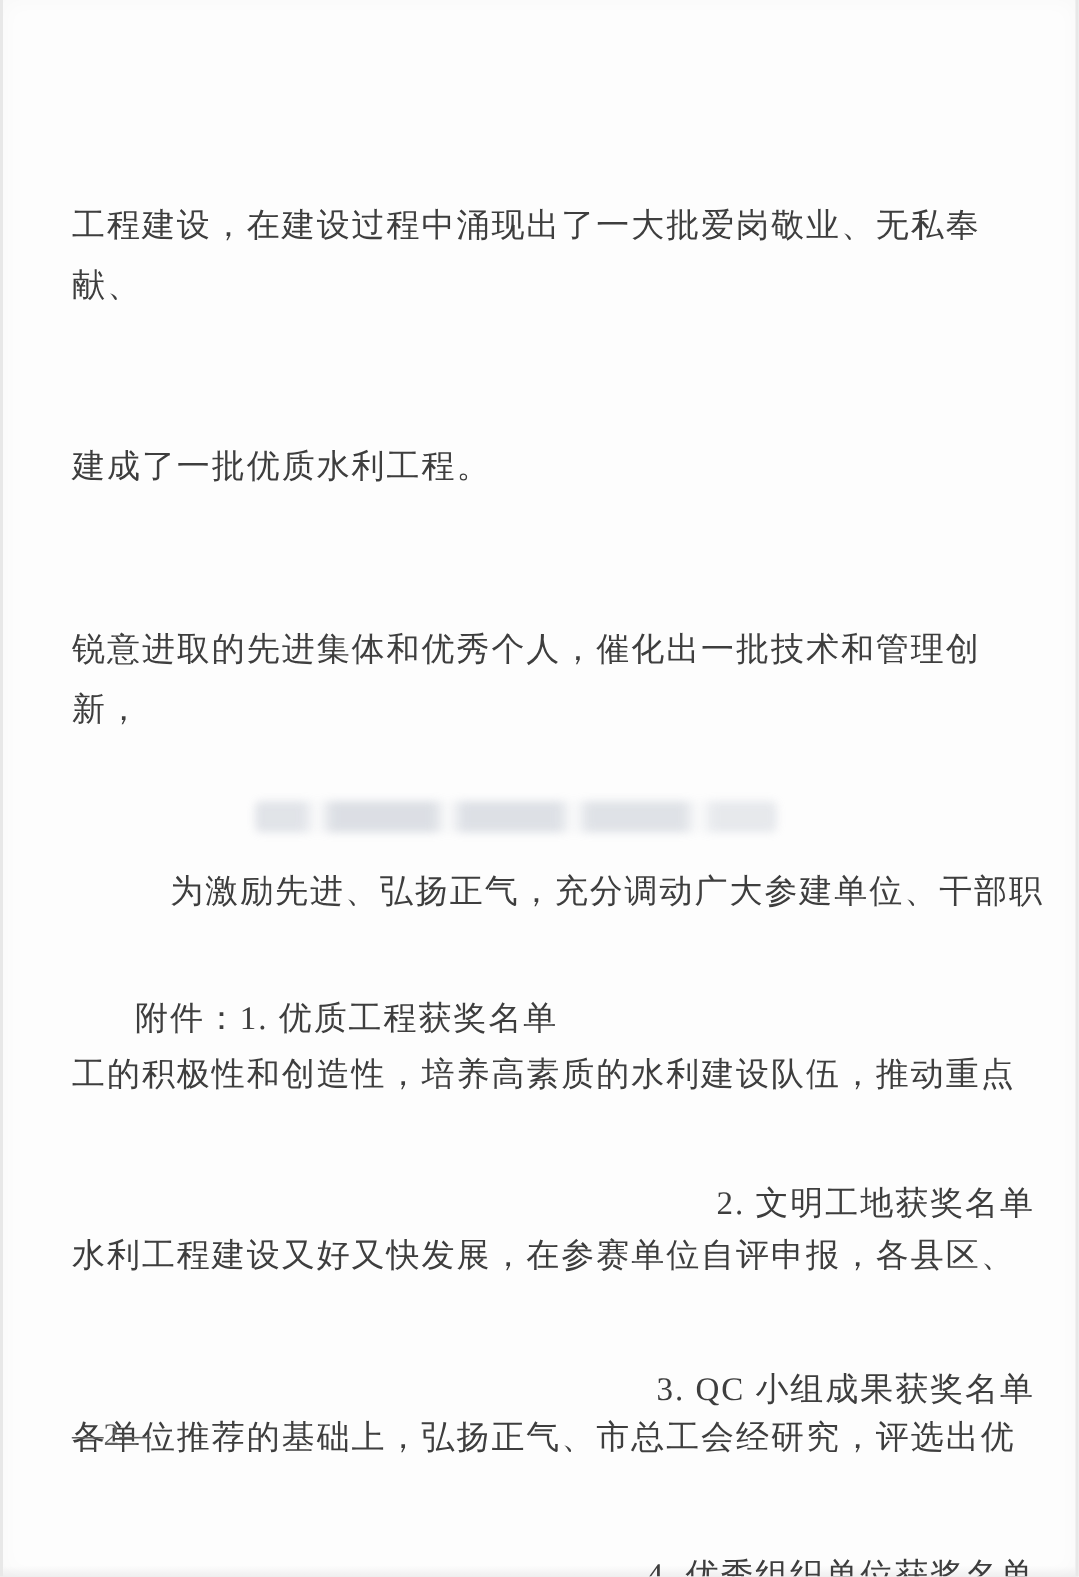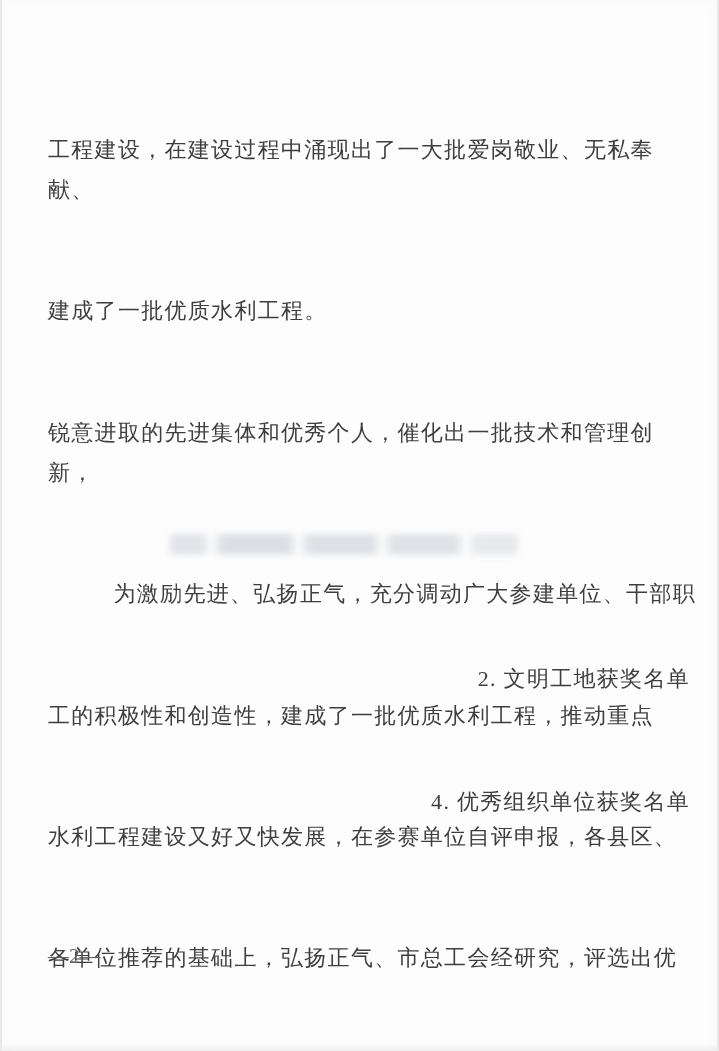--- a/index.html
+++ b/index.html
@@ -84,34 +84,36 @@
 </head>
 <body>
 
 <div class="scan-page">
 
   <div class="body-text">
     <div class="line">工程建设，在建设过程中涌现出了一大批爱岗敬业、无私奉献、</div>
     <div class="line">建成了一批优质水利工程。</div>
     <div class="line">锐意进取的先进集体和优秀个人，催化出一批技术和管理创新，</div>
     <div class="line indent">为激励先进、弘扬正气，充分调动广大参建单位、干部职</div>
-    <div class="line">工的积极性和创造性，建成了一批优质水利工程，推动重点</div>
+    <div class="line">工的积极性和创造性，培养高素质的水利建设队伍，推动重点</div>
     <div class="line">水利工程建设又好又快发展，在参赛单位自评申报，各县区、</div>
     <div class="line">各单位推荐的基础上，弘扬正气、市总工会经研究，评选出优</div>
     
     
     
     
     
   </div>
 
   <div class="smudge"></div>
 
   <div class="attachments">
+    <div class="attachment-row"><span>附件：</span><span>1. 优质工程获奖名单</span></div>
     <div class="attachment-row cont">2. 文明工地获奖名单</div>
+    <div class="attachment-row cont">3. QC 小组成果获奖名单</div>
     <div class="attachment-row cont">4. 优秀组织单位获奖名单</div>
     
     
     
     
     
   </div>
 
   <div class="page-number">—2—</div>
 

